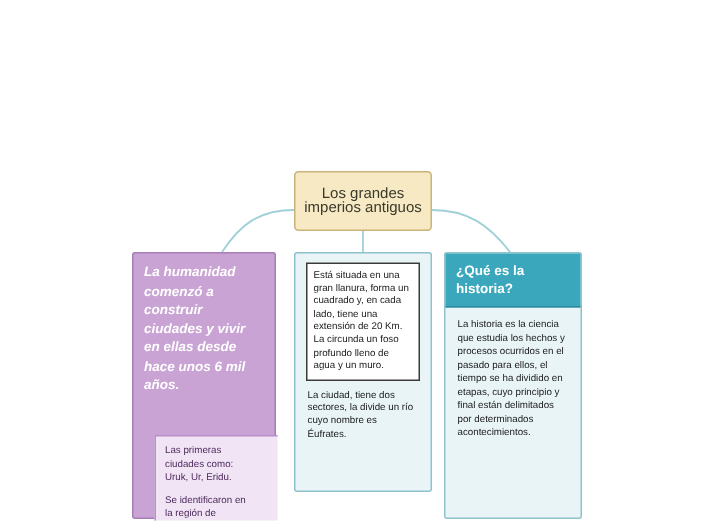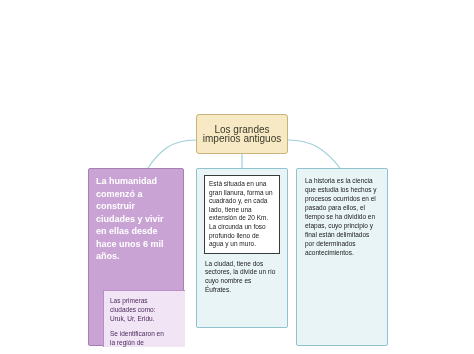--- a/index.html
+++ b/index.html
@@ -55,20 +55,21 @@
     background: #c9a3d4;
     border: 1px solid #a57fb5;
     border-radius: 2px;
   }
   #branch1 .head {
     padding: 6px 7px 4px 7px;
     font-size: 9px;
     line-height: 12.5px;
     font-weight: bold;
     color: #ffffff;
+    font-style: italic;
   }
   #branch1 .sub {
     position: absolute;
     left: 14px;
     top: 121px;
     width: 82px;
     height: 57px;
     background: #f0e4f5;
     border-top: 1px solid #b98fc9;
     border-left: 1px solid #b98fc9;
@@ -184,16 +185,17 @@
   </div>
 
   <div class="node" id="branch2">
     <div class="body">
       <div class="card">Está situada en una gran llanura, forma un cuadrado y, en cada lado, tiene una extensión de 20 Km. La circunda un foso profundo lleno de agua y un muro.</div>
       <div class="note">La ciudad, tiene dos sectores, la divide un río cuyo nombre es Éufrates.</div>
     </div>
   </div>
 
   <div class="node" id="branch3">
+    <div class="head">¿Qué es la historia?</div>
     <div class="body">La historia es la ciencia que estudia los hechos y procesos ocurridos en el pasado para ellos, el tiempo se ha dividido en etapas, cuyo principio y final están delimitados por determinados acontecimientos.</div>
   </div>
 
 </div>
 
 </body></html>

